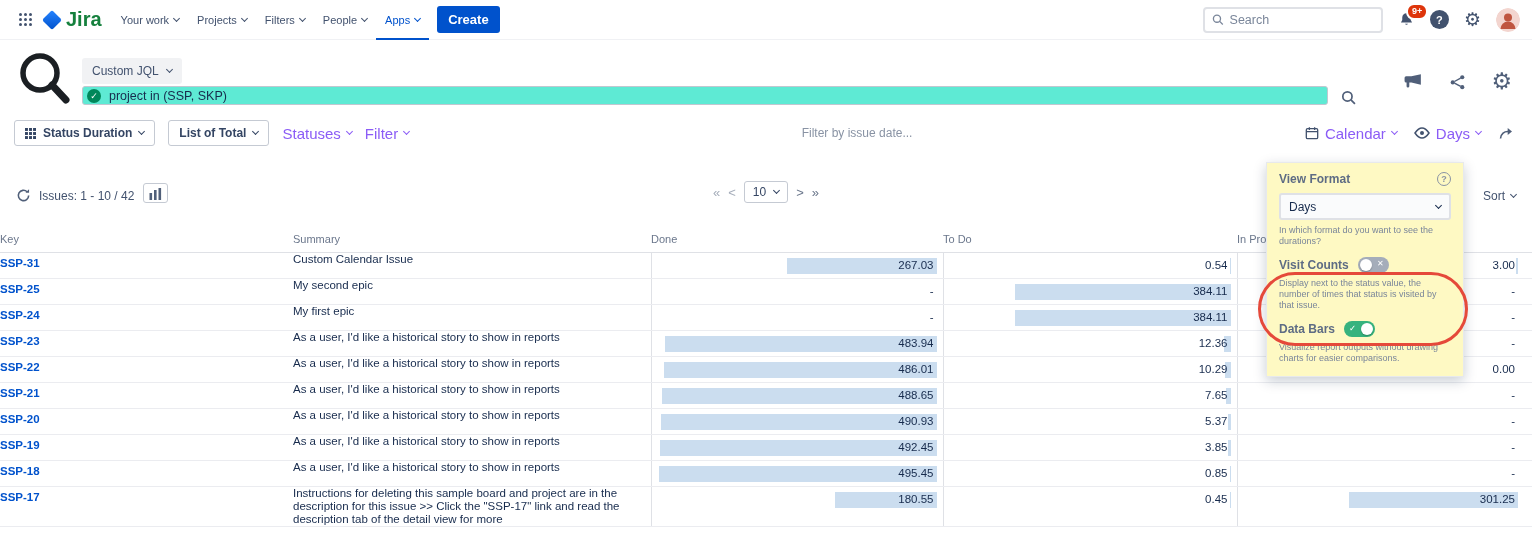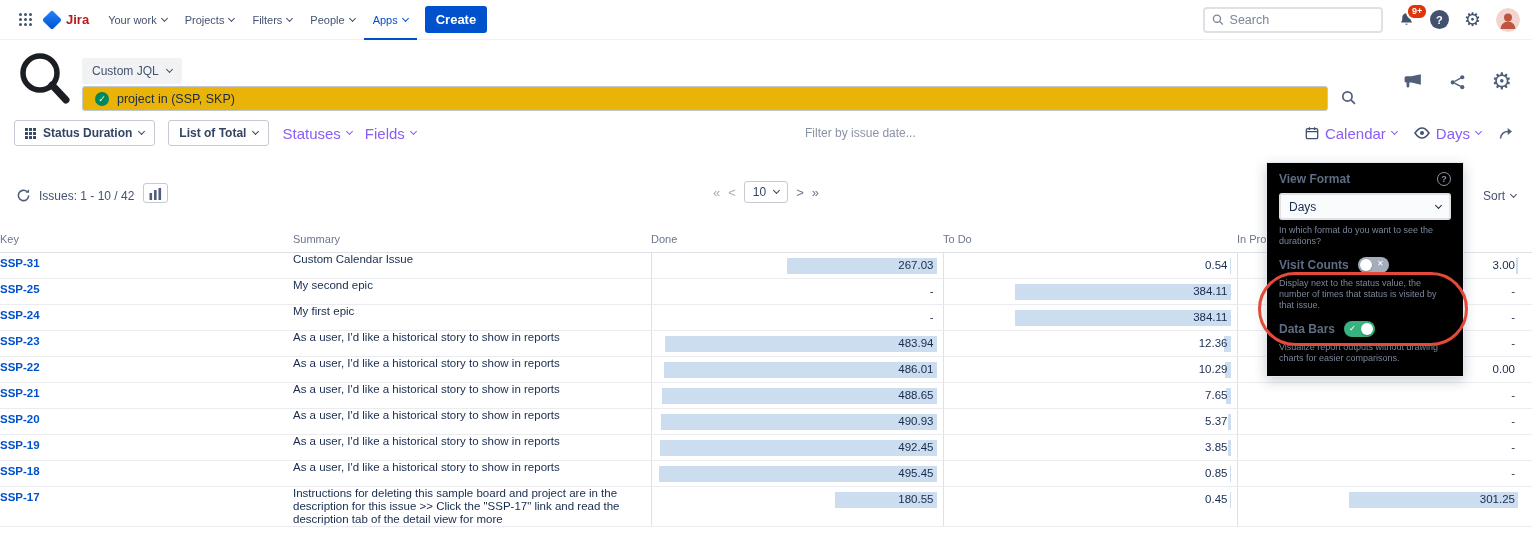--- a/index.html
+++ b/index.html
@@ -4,21 +4,21 @@
 <style>
   *{box-sizing:border-box;margin:0;padding:0}
   html,body{width:1532px;height:548px}
   body{position:relative;background:#fff;font-family:"Liberation Sans","DejaVu Sans",sans-serif;overflow:hidden;color:#172B4D}
 
   
   .topnav{position:absolute;top:0;left:0;width:100%;height:40px;display:flex;align-items:center;padding:0 12px;border-bottom:1px solid #F0F1F4;background:#fff;z-index:10}
   .appswitcher{padding:4px 6px;display:flex;cursor:pointer}
   .logo{display:flex;align-items:center;gap:7px;padding:0 10px 0 6px;cursor:pointer}
   .logo-mark{width:14px;height:14px;transform:rotate(45deg);border-radius:2px;background:linear-gradient(135deg,#2684FF,#0052CC)}
-  .logo-text{font-size:13px;font-weight:700;color:#b91c1c}
+  .logo-text{font-size:20px;font-weight:700;color:#15803d}
   .nav-items{display:flex;height:40px}
   .nav-item{display:flex;align-items:center;gap:5px;padding:0 9px;font-size:11px;color:#42526E;font-weight:500;cursor:pointer;height:40px}
   .nav-item.active{color:#0052CC;box-shadow:inset 0 -2px 0 #0052CC}
   .chev{display:inline-block;width:5px;height:5px;border-right:1.5px solid currentColor;border-bottom:1.5px solid currentColor;transform:rotate(45deg);margin-top:-3px;flex:none}
   .create-btn{margin-left:8px;background:#0052CC;color:#fff;font-size:13px;font-weight:600;border:none;border-radius:3px;padding:6px 11px;cursor:pointer;font-family:inherit}
   .nav-right{margin-left:auto;display:flex;align-items:center;gap:15px}
   .search-box{display:flex;align-items:center;gap:6px;width:180px;height:26px;border:2px solid #DFE1E6;border-radius:4px;padding:0 7px;color:#7A869A}
   .search-box input{border:none;outline:none;width:100%;font-size:12.5px;font-family:inherit;color:#172B4D;background:transparent}
   .search-box input::placeholder{color:#7A869A}
   .bell-wrap{position:relative;display:flex;cursor:pointer}
@@ -26,21 +26,21 @@
   .help-circle{width:19px;height:19px;border-radius:50%;background:#42526E;color:#fff;display:flex;align-items:center;justify-content:center;cursor:pointer}
   .help-circle::after{content:"?";font-size:11px;font-weight:700}
   .icon-gear{cursor:pointer;color:#42526E;display:flex}
   .icon-gear::after{content:"⚙";font-size:19px;line-height:1}
   .icon-gear.big::after{font-size:23px;color:#505F79}
   .avatar{width:24px;height:24px;border-radius:50%;overflow:hidden;display:flex;cursor:pointer}
 
   
   .app-logo{position:absolute;left:14px;top:48px}
   .custom-jql{position:absolute;left:82px;top:58px;display:flex;align-items:center;gap:8px;background:#F1F2F4;border:none;border-radius:3px;padding:6px 10px;font-size:12px;color:#42526E;cursor:pointer;font-family:inherit}
-  .jql-input{position:absolute;left:82px;top:86px;width:1246px;height:25px;border:1px solid #C1C7D0;border-radius:3px;display:flex;align-items:center;gap:8px;padding:0 12px;cursor:text;background:#eab308}
+  .jql-input{position:absolute;left:82px;top:86px;width:1246px;height:19px;border:1px solid #C1C7D0;border-radius:3px;display:flex;align-items:center;gap:8px;padding:0 4px;cursor:text;background:#5eead4}
   .valid-check{width:14px;height:14px;border-radius:50%;background:#00875A;color:#fff;display:flex;align-items:center;justify-content:center;flex:none}
   .valid-check::after{content:"✓";font-size:9px;font-weight:700}
   .jql-text{font-size:12.5px;color:#172B4D}
   .jql-search{position:absolute;left:1341px;top:90px;cursor:pointer;display:flex}
   .query-actions{position:absolute;right:20px;top:70px;display:flex;align-items:center;gap:24px}
   .query-actions>span{cursor:pointer;display:flex}
 
   
   .toolbar{position:absolute;left:0;top:120px;width:100%;display:flex;align-items:center;padding:0 14px;gap:13px;z-index:5}
   .tb-btn{display:flex;align-items:center;gap:7px;border:1px solid #C5CAD3;background:#fff;border-radius:3px;padding:5px 10px;font-size:12px;font-weight:700;color:#344563;cursor:pointer;font-family:inherit}
@@ -71,21 +71,21 @@
   .key-cell{height:26px;padding:6px 0 0 22px}
   .key-link{color:#0052CC;font-size:11.5px;font-weight:600;text-decoration:none}
   .summary-cell{font-size:11.5px;color:#172B4D;padding:6px 14px 5px 0;line-height:13px}
   .val-cell{border-left:1px solid #DFE1E6}
   .val-cell .val{position:relative;text-align:right;font-size:11.5px;color:#172B4D;padding:6px 9px 0 0;line-height:13px}
   .data-bar{position:absolute;top:5px;right:6px;height:16px}
   .val-cell.inprog .val{padding-right:17px}
   .val-cell.inprog .data-bar{right:14px}
 
   
-  .view-panel{position:absolute;left:1266px;top:162px;width:198px;background:#000000;border:1px solid #E7E9EC;box-shadow:0 4px 12px rgba(9,30,66,.22);padding:9px 12px 12px;z-index:40}
+  .view-panel{position:absolute;left:1266px;top:162px;width:198px;background:#fef9c3;border:1px solid #E7E9EC;box-shadow:0 4px 12px rgba(9,30,66,.22);padding:9px 12px 12px;z-index:40}
   .vp-row{display:flex;align-items:center;gap:9px}
   .vp-row.head{justify-content:space-between}
   .vp-label{font-size:12px;font-weight:600;color:#5E6C84}
   .vp-help-icon{width:14px;height:14px;border-radius:50%;border:1.5px solid #8993A4;color:#8993A4;display:flex;align-items:center;justify-content:center;cursor:pointer;flex:none}
   .vp-help-icon::after{content:"?";font-size:9px;font-weight:700}
   .vp-select{margin-top:7px;height:27px;border:2px solid #DFE1E6;background:#FAFBFC;border-radius:3px;display:flex;align-items:center;justify-content:space-between;padding:0 8px;font-size:12px;color:#172B4D;cursor:pointer}
   .vp-help{margin-top:5px;font-size:9px;color:#7A869A;line-height:11px}
   .vp-row.mt{margin-top:10px}
   .toggle{position:relative;width:31px;height:16px;border-radius:9px;cursor:pointer;flex:none;display:inline-block}
   .toggle.off{background:#A5ADBA}
@@ -230,21 +230,21 @@
   </button>
   <button class="tb-btn">
     <span>List of Total</span>
       <i class="chev"></i>
   </button>
   <span class="tb-drop">
       <span>Statuses</span>
       <i class="chev"></i>
     </span>
   <span class="tb-drop">
-      <span>Fields</span>
+      <span>Filter</span>
       <i class="chev"></i>
     </span>
   <div class="date-filter">Filter by issue date...</div>
   <div class="tb-right">
     <span class="tb-drop">
       <svg width="14" height="14" viewBox="0 0 16 16">
           <rect x="1.5" y="3" width="13" height="11.5" rx="1.5" fill="none" stroke="#42526E" stroke-width="1.5"></rect>
           <path d="M1.5 6.5h13M5 1.5v3M11 1.5v3" stroke="#42526E" stroke-width="1.5"></path>
         </svg>
       <span>Calendar</span>

